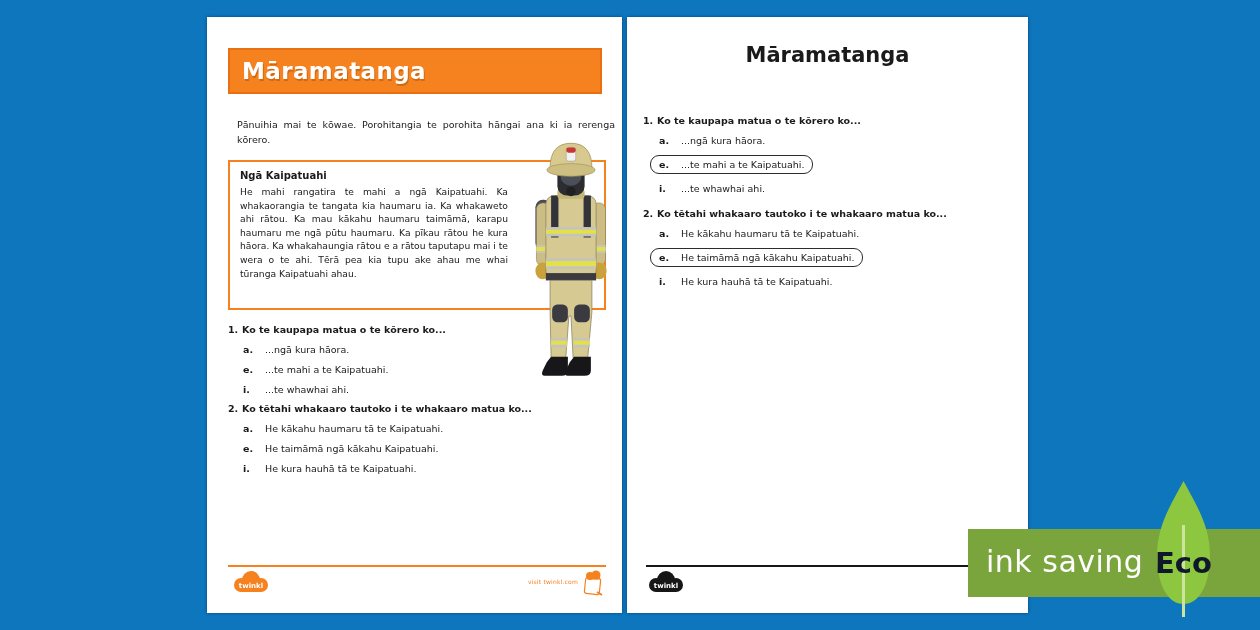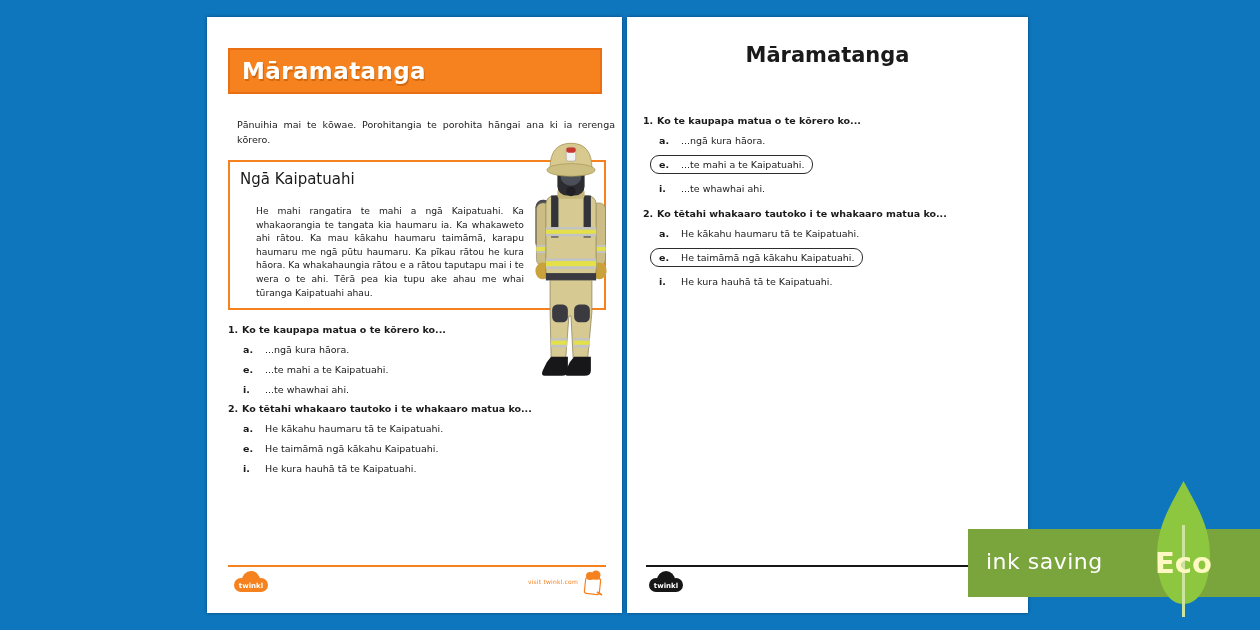--- a/index.html
+++ b/index.html
@@ -27,22 +27,22 @@
     letter-spacing:.4px;text-shadow:1px 1.5px 0 rgba(180,85,0,.55);
   }
   .instructions{
     position:absolute;left:30px;top:90px;width:378px;
     font-size:9.5px;line-height:15px;text-align:justify;
   }
   .passage-box{
     position:absolute;left:21px;top:143px;width:378px;height:150px;
     border:2px solid #f5811f;box-sizing:border-box;padding:8px 10px;
   }
-  .passage-title{font-size:15px;font-weight:normal;margin:0 0 4px 0;}
-  .passage-body{font-size:9.2px;line-height:13.6px;text-align:justify;width:268px;margin:16px;}
+  .passage-title{font-size:10px;font-weight:bold;margin:0 0 4px 0;}
+  .passage-body{font-size:9.2px;line-height:13.6px;text-align:justify;width:268px;margin:0;}
   .firefighter{position:absolute;left:311px;top:120px;width:106px;height:246px;z-index:3;}
 
   .questions{position:absolute;left:21px;top:299px;width:382px;}
   .q-row{display:flex;font-size:9.5px;font-weight:600;margin-top:8px;}
   .q-num{width:14px;flex:none;}
   .opt-row{display:flex;font-size:9.5px;margin-top:9px;margin-left:15px;}
   .opt-letter{width:22px;flex:none;font-weight:600;}
 
   .footer-line{position:absolute;top:548px;height:2px;background:#f5811f;left:21px;right:16px;}
   .footer-line.black{background:#161616;left:19px;right:14px;}
@@ -66,26 +66,26 @@
   }
   .pill.boxed{border-color:#2c2c2c;}
 
   
   .eco-bar{
     position:absolute;left:968px;top:529px;width:292px;height:68px;
     background:#7aa43c;z-index:10;
   }
   .eco-bar-label{
     position:absolute;left:986px;top:529px;height:59px;line-height:66px;
-    font-size:22px;color:#ffffff;z-index:11;letter-spacing:.5px;
+    font-size:30px;color:#ffffff;z-index:11;letter-spacing:.5px;
   }
   .eco-leaf{position:absolute;left:1151px;top:481px;width:65px;height:137px;z-index:11;}
   .eco-label{
     position:absolute;left:1151px;top:546px;width:65px;text-align:center;
-    font-size:29px;font-weight:bold;color:#fef9c3;z-index:12;
+    font-size:29px;font-weight:bold;color:#0f172a;z-index:12;
   }
 </style>
 </head>
 <body>
 
 <div class="page" id="left-page">
 
   <div class="banner">
     <span class="banner-title">Māramatanga</span>
   </div>

